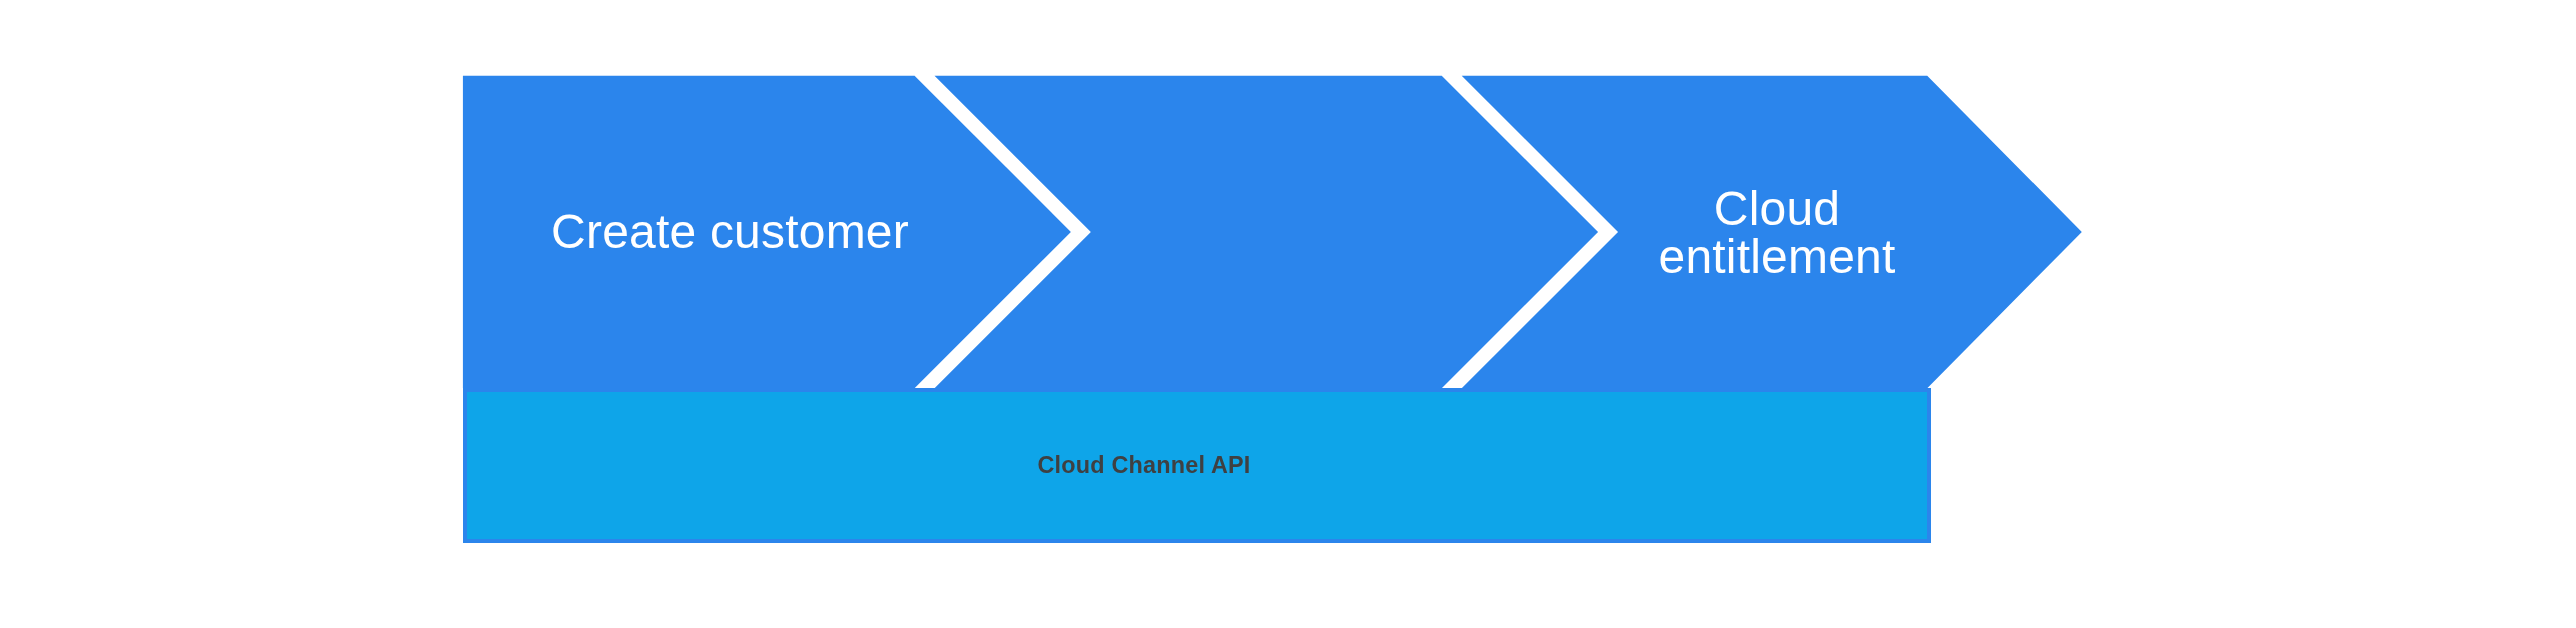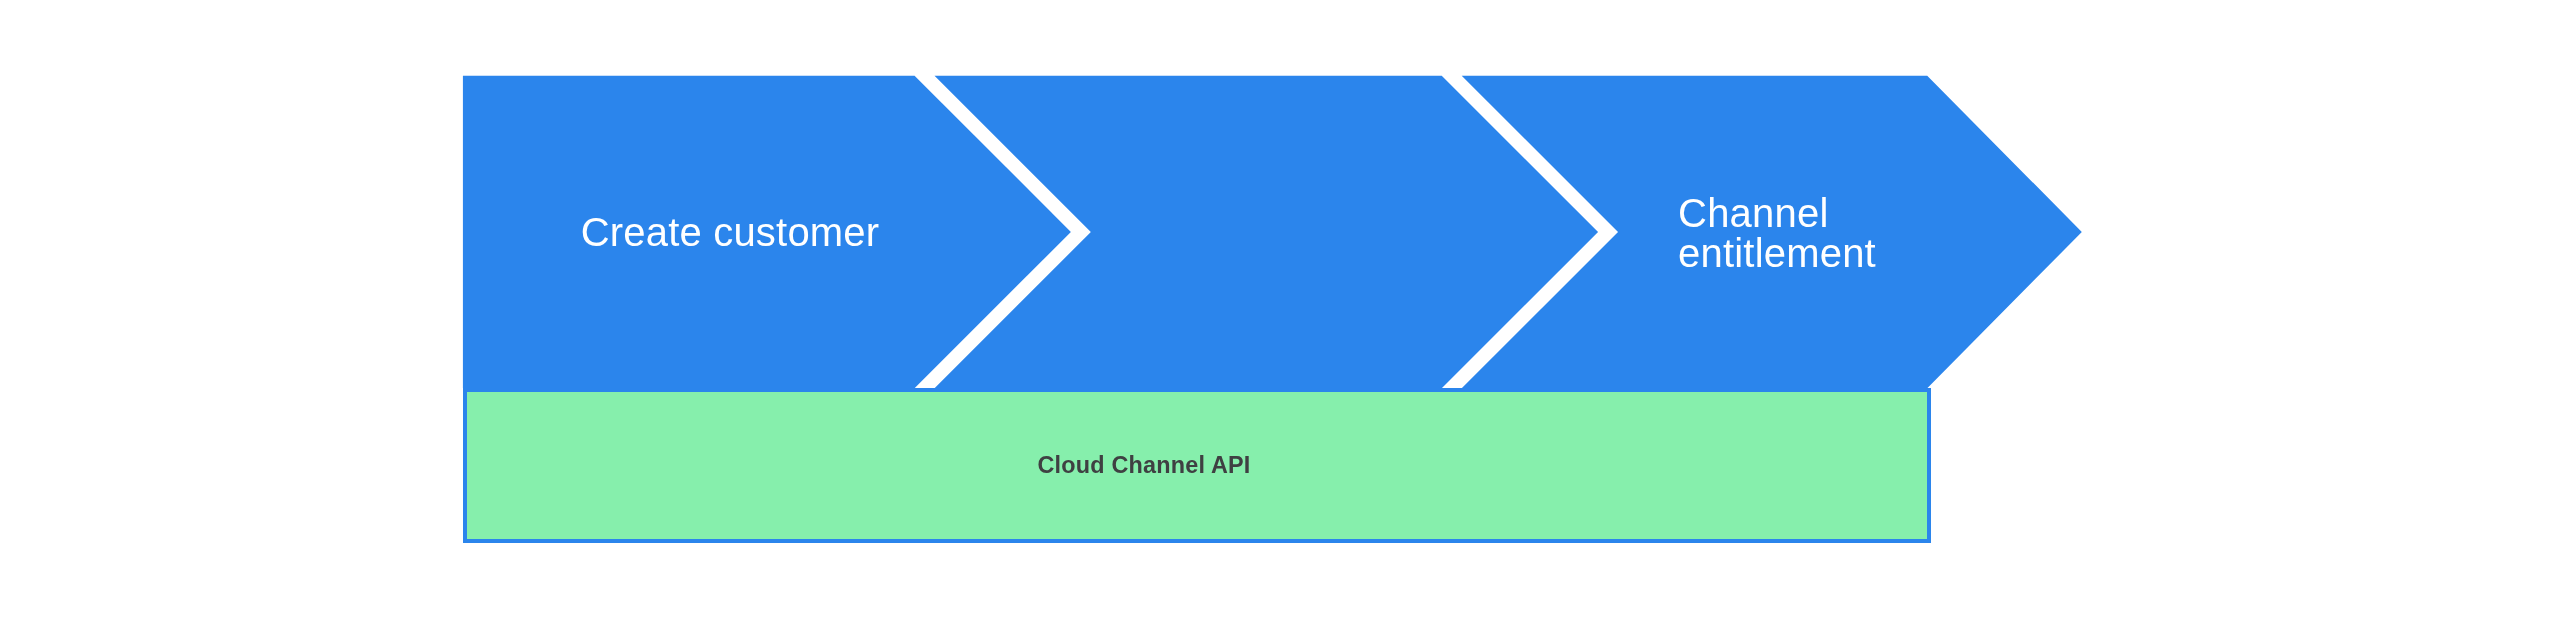--- a/index.html
+++ b/index.html
@@ -35,23 +35,24 @@
     display: block;
     width: 2576px;
     height: 629px;
   }
 
   
   .step-label {
     position: absolute;
     color: #ffffff;
     font-family: "Liberation Sans", sans-serif;
-    font-size: 40px;
+    font-size: 48px;
     font-weight: 400;
     line-height: 1.0;
+    text-align: center;
     white-space: pre-line;
     letter-spacing: 0.2px;
     display: flex;
     align-items: center;
     justify-content: center;
     transform: translate(-50%, -50%);
   }
 
   #step-label-0 {
     left: 730px;
@@ -73,21 +74,21 @@
   }
 
   
   .api-bar {
     position: absolute;
     left: 463px;
     top: 388px;
     width: 1468px;
     height: 155px;
     box-sizing: border-box;
-    background: #86efac;
+    background: #0ea5e9;
     border: 4.3px solid #2b85ec;
     display: flex;
     align-items: center;
     justify-content: center;
   }
   .api-bar-label {
     color: #3f4042;
     font-family: "Liberation Sans", sans-serif;
     font-size: 23.4px;
     font-weight: 700;
@@ -109,21 +110,21 @@
 
       <polygon fill="#2b85ec" points="1076,87 1660,87 1840,267 1660,447 1076,447 1256,267"></polygon>
 
       <polygon fill="#2b85ec" points="1683,87 2219,87 2397,267 2219,447 1683,447 1863,267"></polygon>
     </svg>
   </div>
 
   <div class="step-label" id="step-label-0">Create customer</div>
 
 
-  <div class="step-label" id="step-label-2">Channel
+  <div class="step-label" id="step-label-2">Cloud
 entitlement</div>
 
   <div class="api-bar">
     <span class="api-bar-label">Cloud Channel API</span>
   </div>
 
 </div>
 
 
 </body></html>

